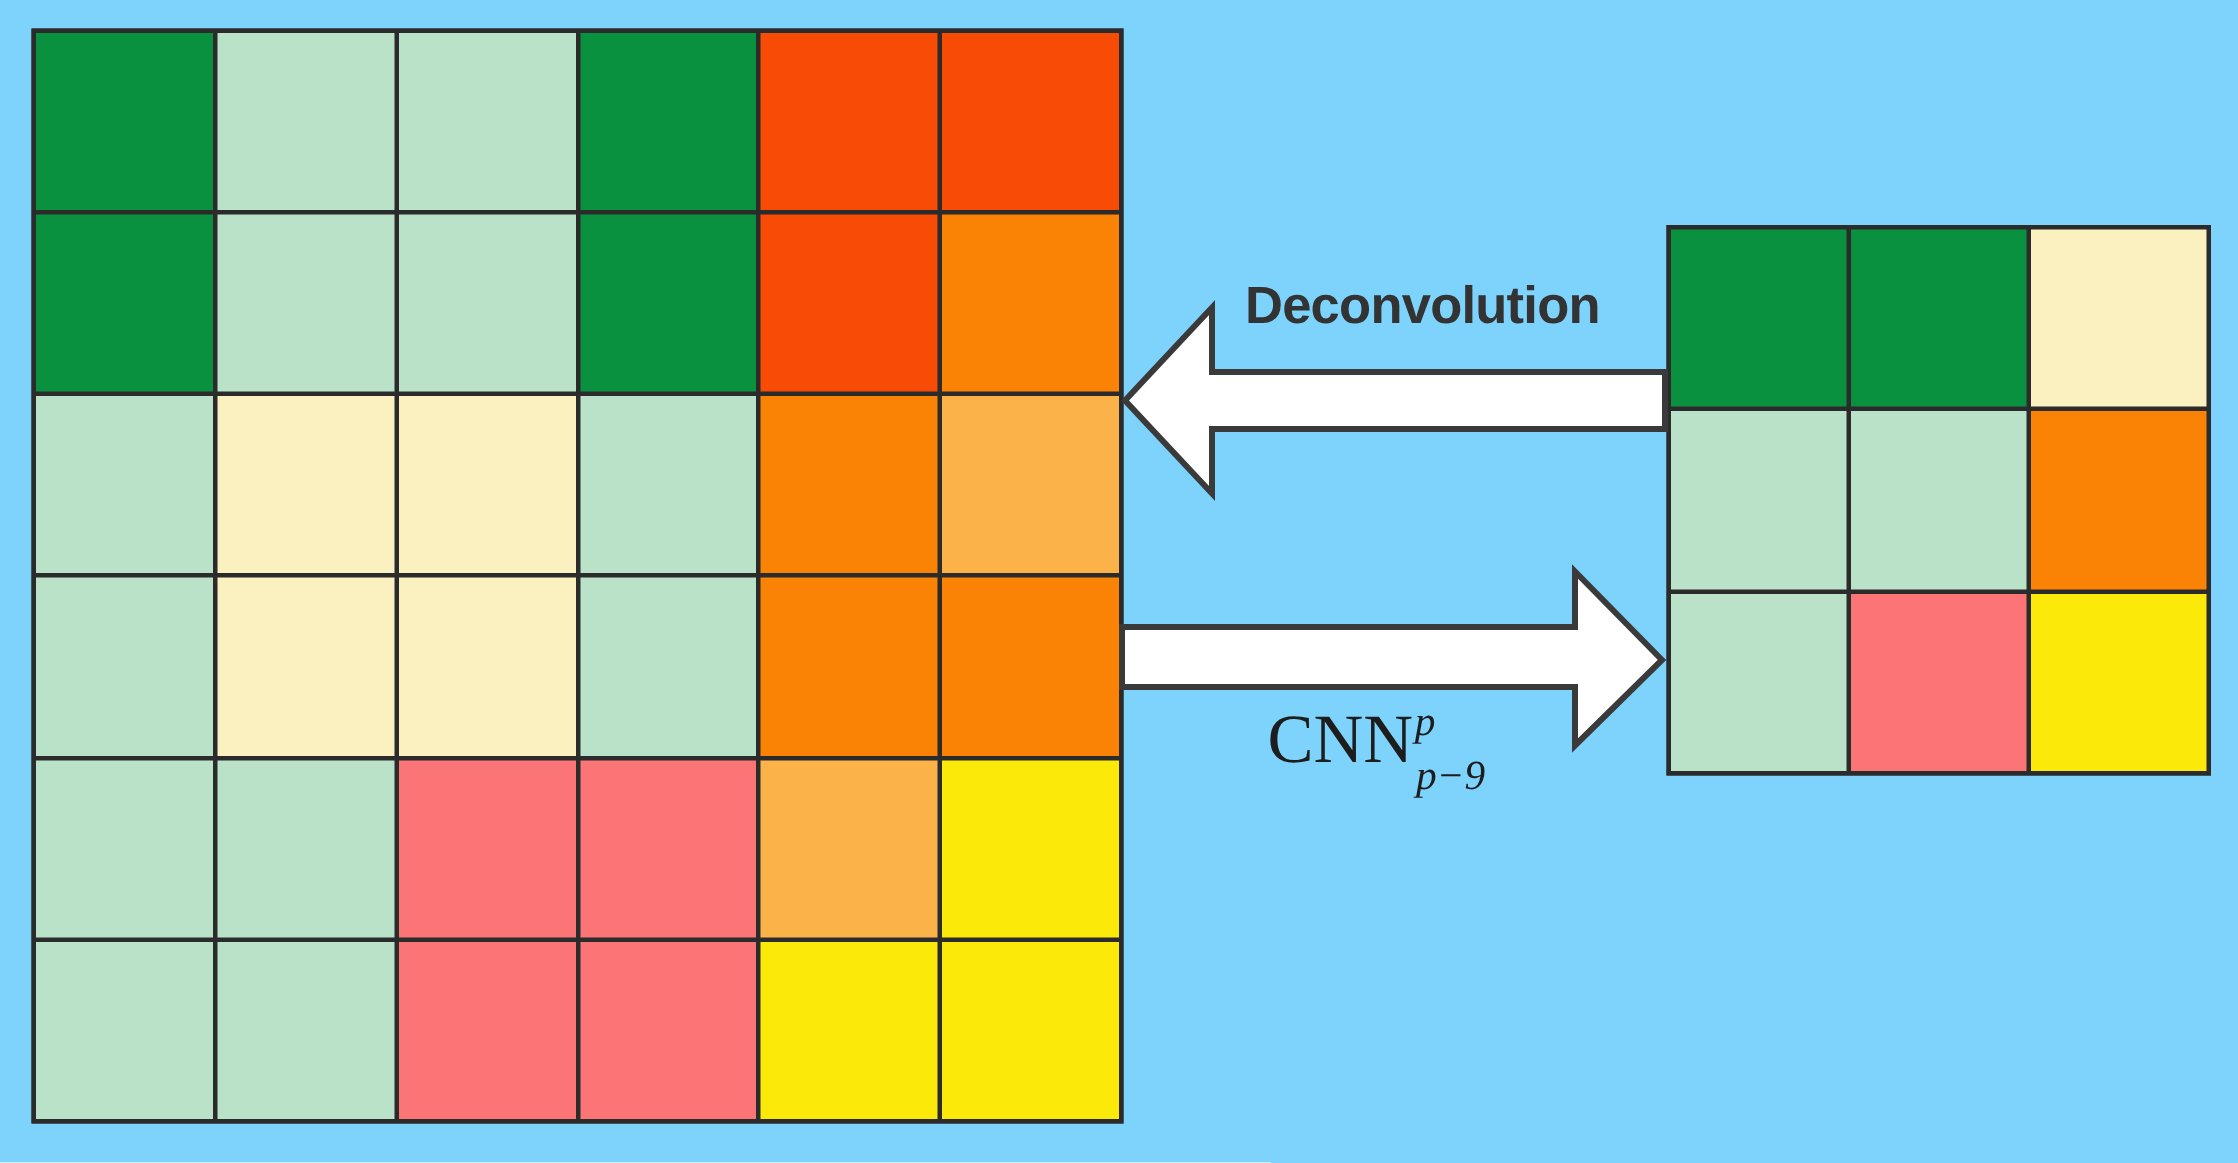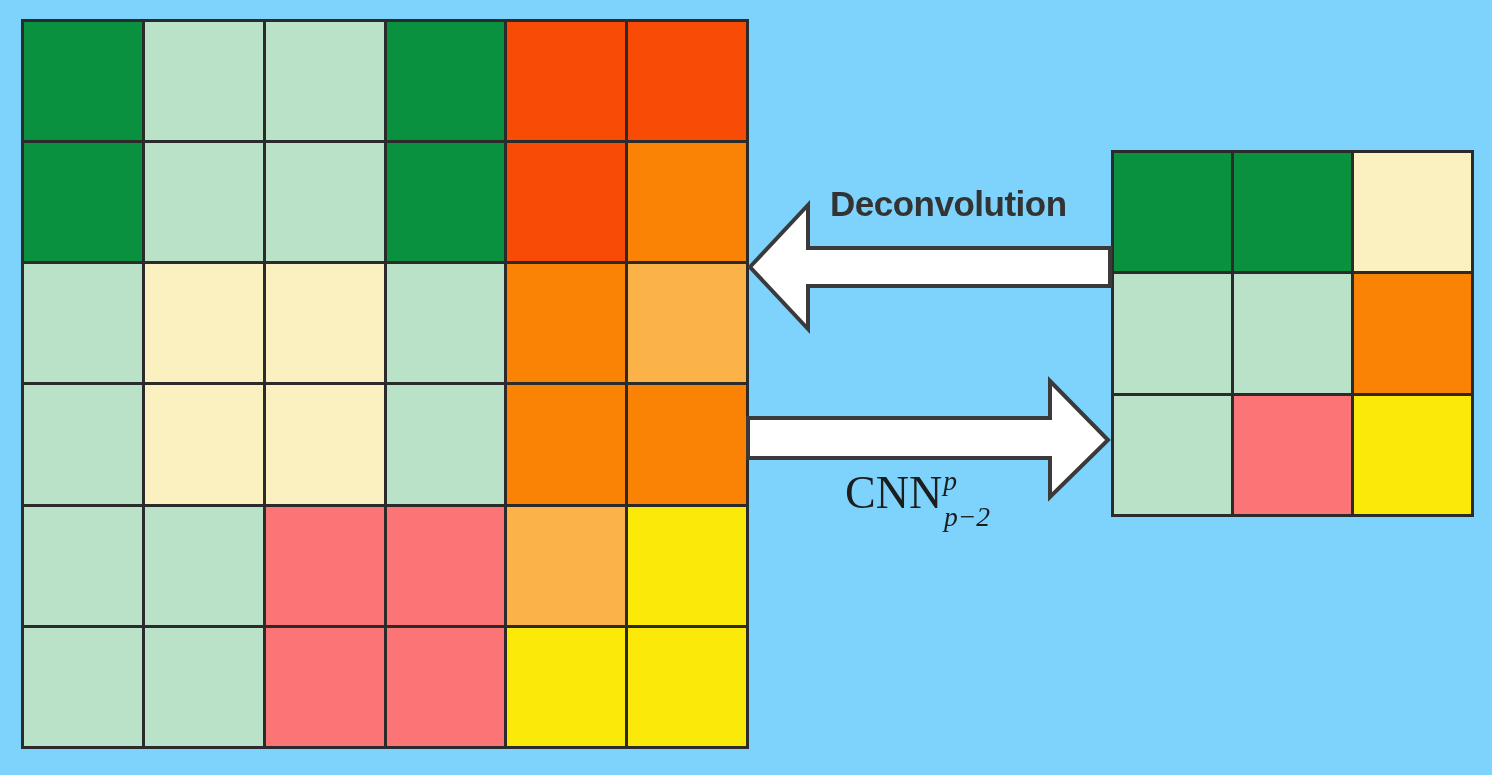--- a/index.html
+++ b/index.html
@@ -165,15 +165,15 @@
   <svg class="arrow-svg" id="arrow-deconv-svg" width="370" height="140" viewBox="0 0 370 140">
     <polygon class="arrow-shape" points="6,69 64,7 64,50 366,50 366,88 64,88 64,131"></polygon>
   </svg>
 
   <svg class="arrow-svg" id="arrow-cnn-svg" width="370" height="130" viewBox="0 0 370 130">
     <polygon class="arrow-shape" points="364,64 306,5 306,42 4,42 4,82 306,82 306,121"></polygon>
   </svg>
 
   <div class="label" id="label-deconvolution">Deconvolution</div>
 
-  <div class="label" id="label-cnn"><span class="base">CNN</span><span class="sup">p</span><span class="sub">p−2</span></div>
+  <div class="label" id="label-cnn"><span class="base">CNN</span><span class="sup">p</span><span class="sub">p−9</span></div>
 
 </div>
 
 </body></html>

